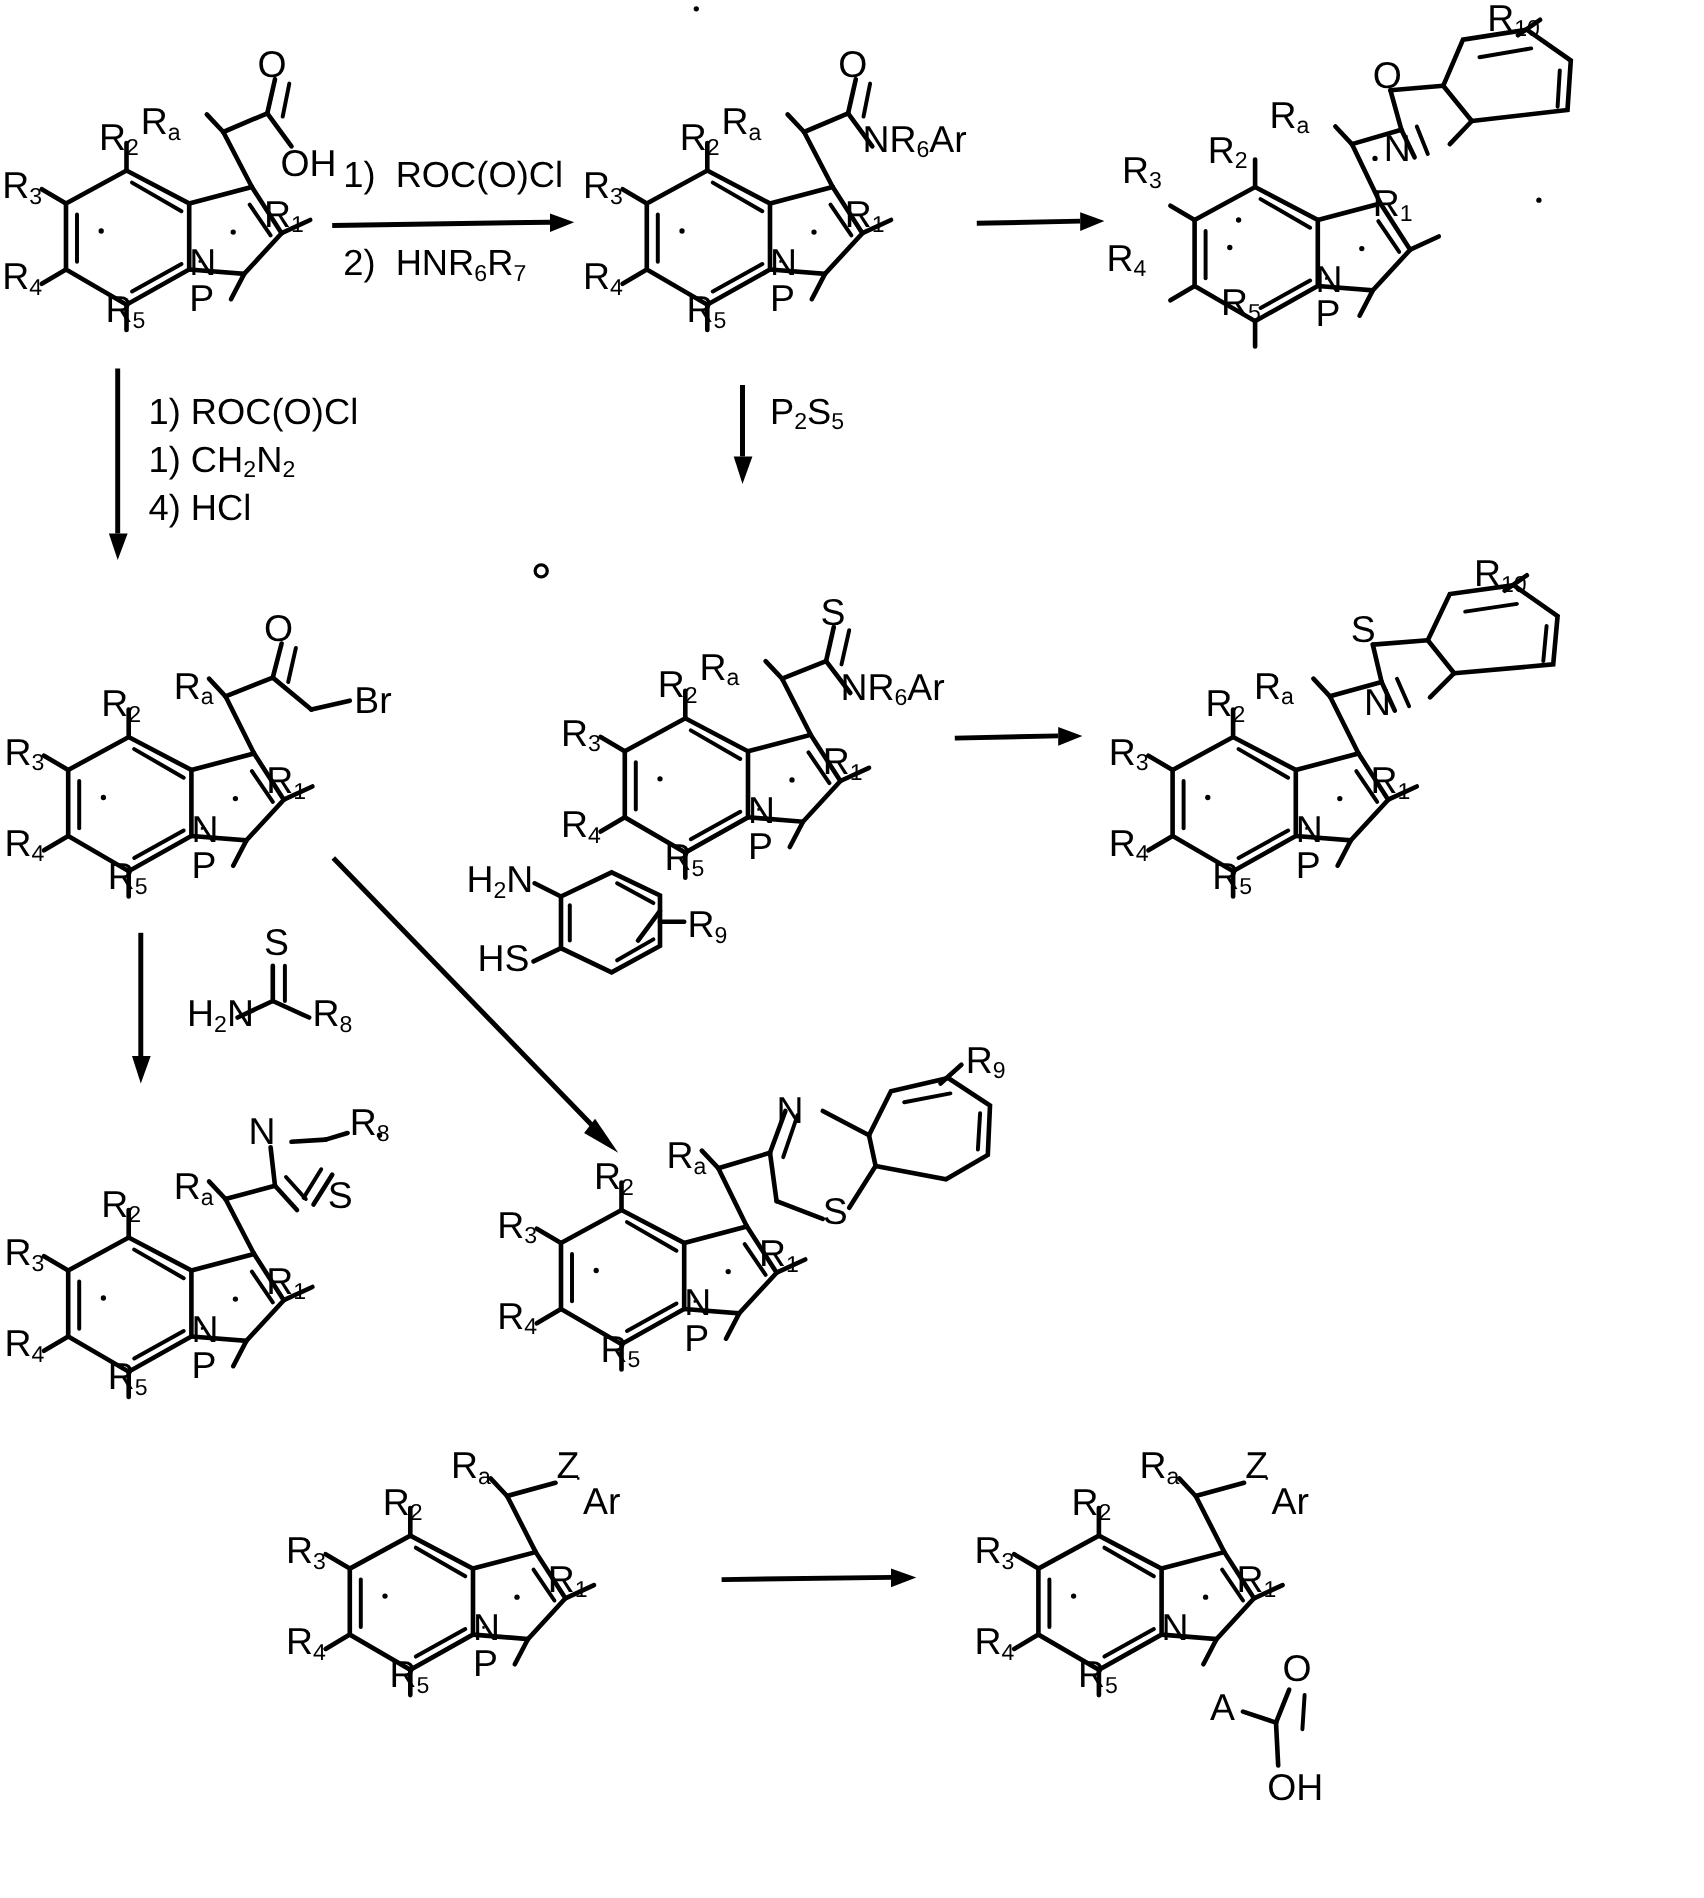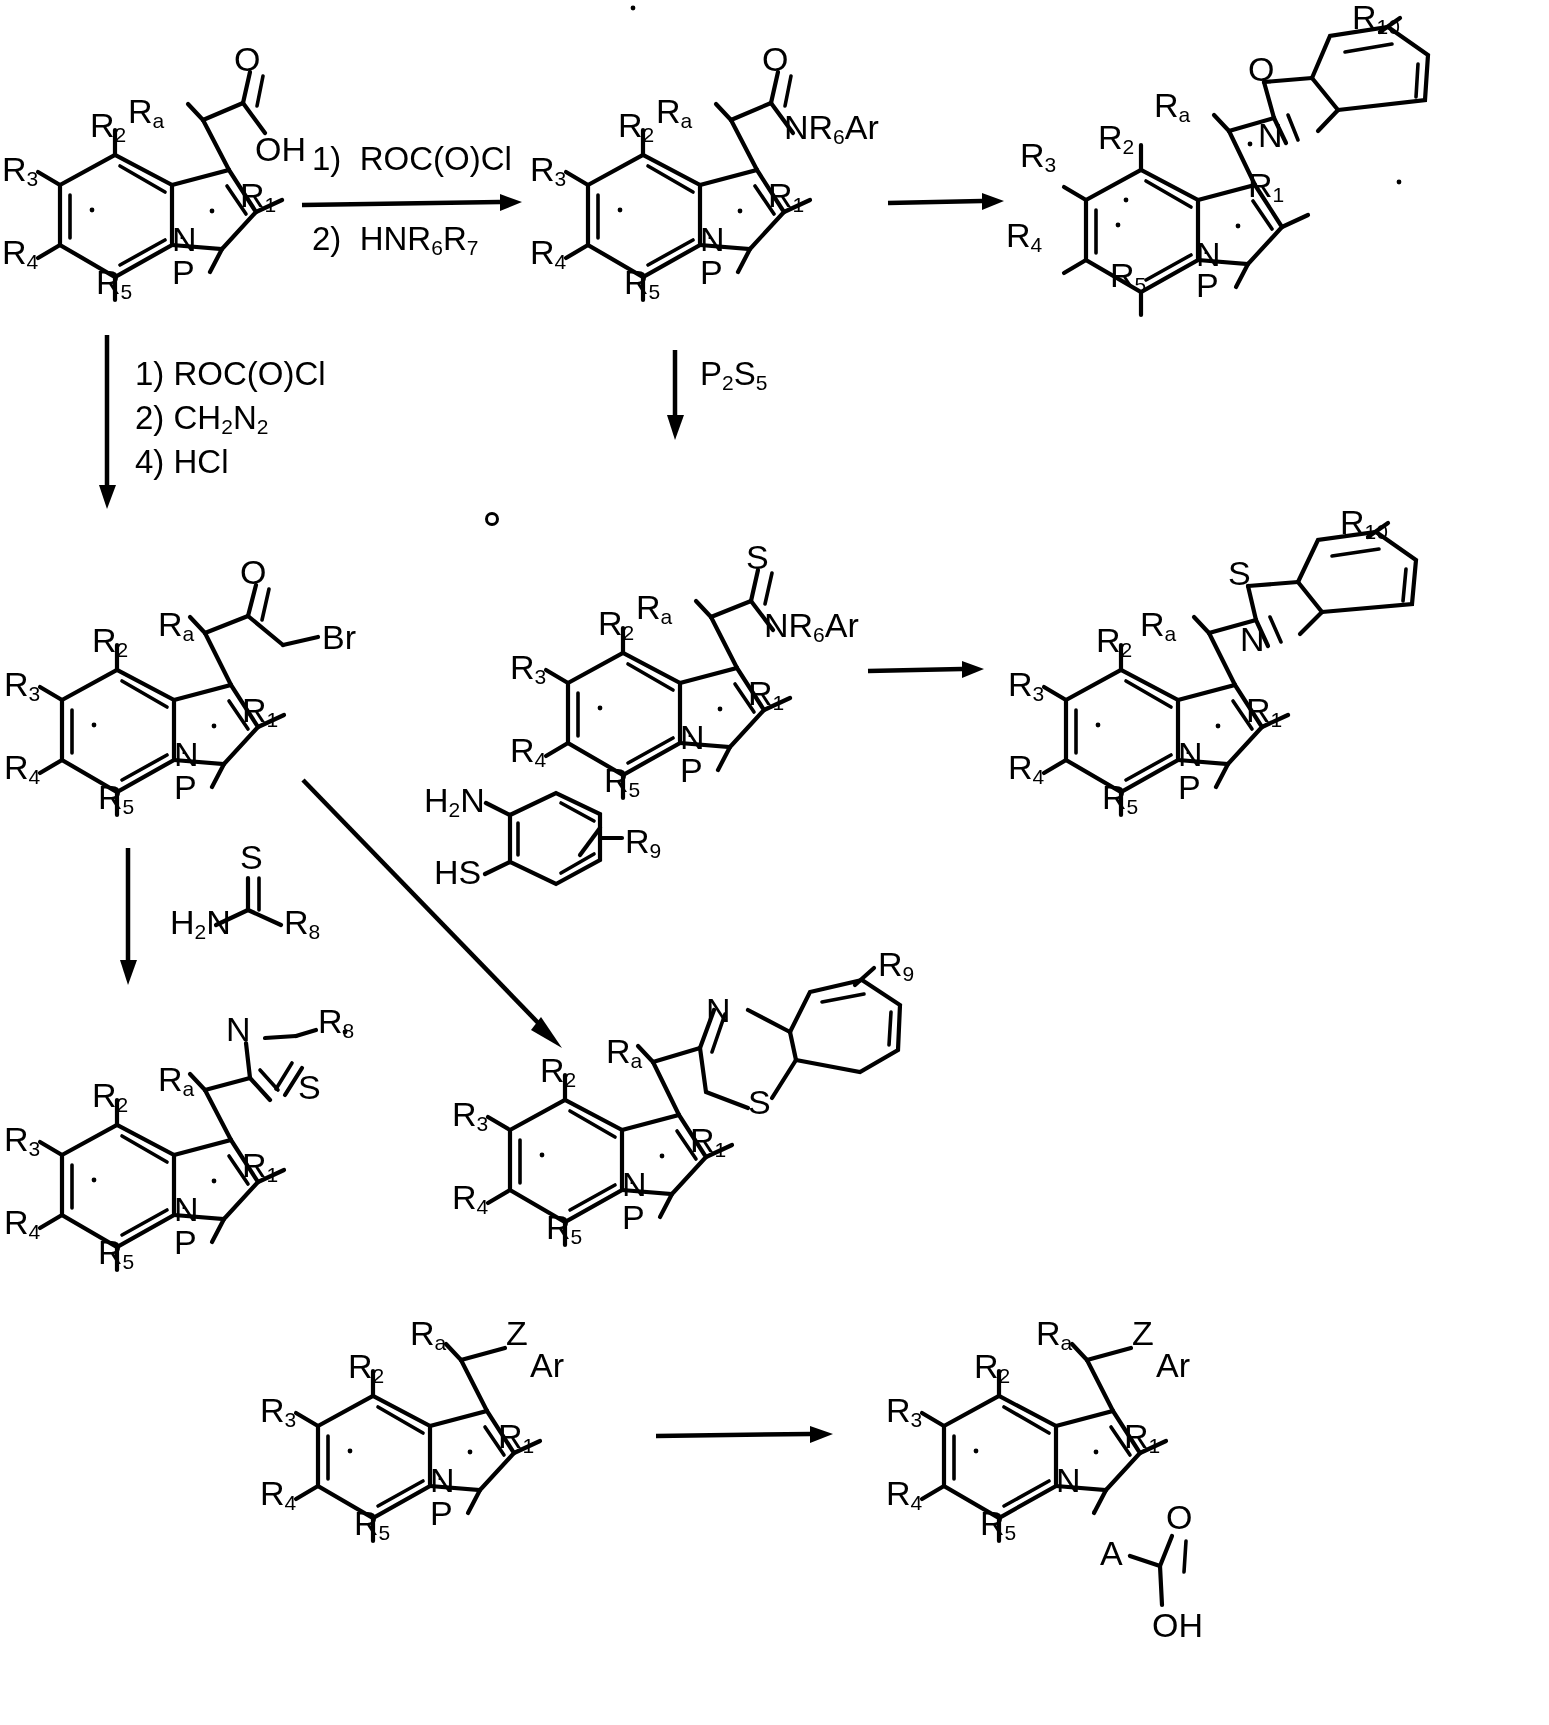--- a/index.html
+++ b/index.html
@@ -352,21 +352,21 @@
 <div class="lbl atom" style="left:1110px;top:258px;"><span>R</span><span class="sub">5</span></div>
 <div class="lbl atom" style="left:1248px;top:168px;"><span>R</span><span class="sub">1</span></div>
 <div class="lbl atom" style="left:1196px;top:237px;"><span>N</span></div>
 <div class="lbl atom" style="left:1196px;top:268px;"><span>P</span></div>
 <div class="lbl atom" style="left:1248px;top:52px;"><span>O</span></div>
 <div class="lbl atom" style="left:1258px;top:118px;"><span>N</span></div>
 <div class="lbl atom" style="left:1352px;top:0px;"><span>R</span><span class="sub">10</span></div>
 <div class="lbl" style="left:1202px;top:241px;font-size:22px;">·</div>
 
 <div class="lbl cond" style="left:135px;top:357px;"><span>1)  ROC(O)Cl</span></div>
-<div class="lbl cond" style="left:135px;top:401px;"><span>2)  CH</span><span class="sub">2</span><span>N</span><span class="sub">2</span></div>
+<div class="lbl cond" style="left:135px;top:401px;"><span>1)  CH</span><span class="sub">2</span><span>N</span><span class="sub">2</span></div>
 <div class="lbl cond" style="left:135px;top:445px;"><span>4)  HCl</span></div>
 
 <div class="lbl cond" style="left:700px;top:357px;"><span>P</span><span class="sub">2</span><span>S</span><span class="sub">5</span></div>
 
 <div class="lbl atom" style="left:158px;top:607px;"><span>R</span><span class="sub">a</span></div>
 <div class="lbl atom" style="left:92px;top:623px;"><span>R</span><span class="sub">2</span></div>
 <div class="lbl atom" style="left:4px;top:667px;"><span>R</span><span class="sub">3</span></div>
 <div class="lbl atom" style="left:4px;top:750px;"><span>R</span><span class="sub">4</span></div>
 <div class="lbl atom" style="left:98px;top:780px;"><span>R</span><span class="sub">5</span></div>
 <div class="lbl atom" style="left:242px;top:693px;"><span>R</span><span class="sub">1</span></div>

